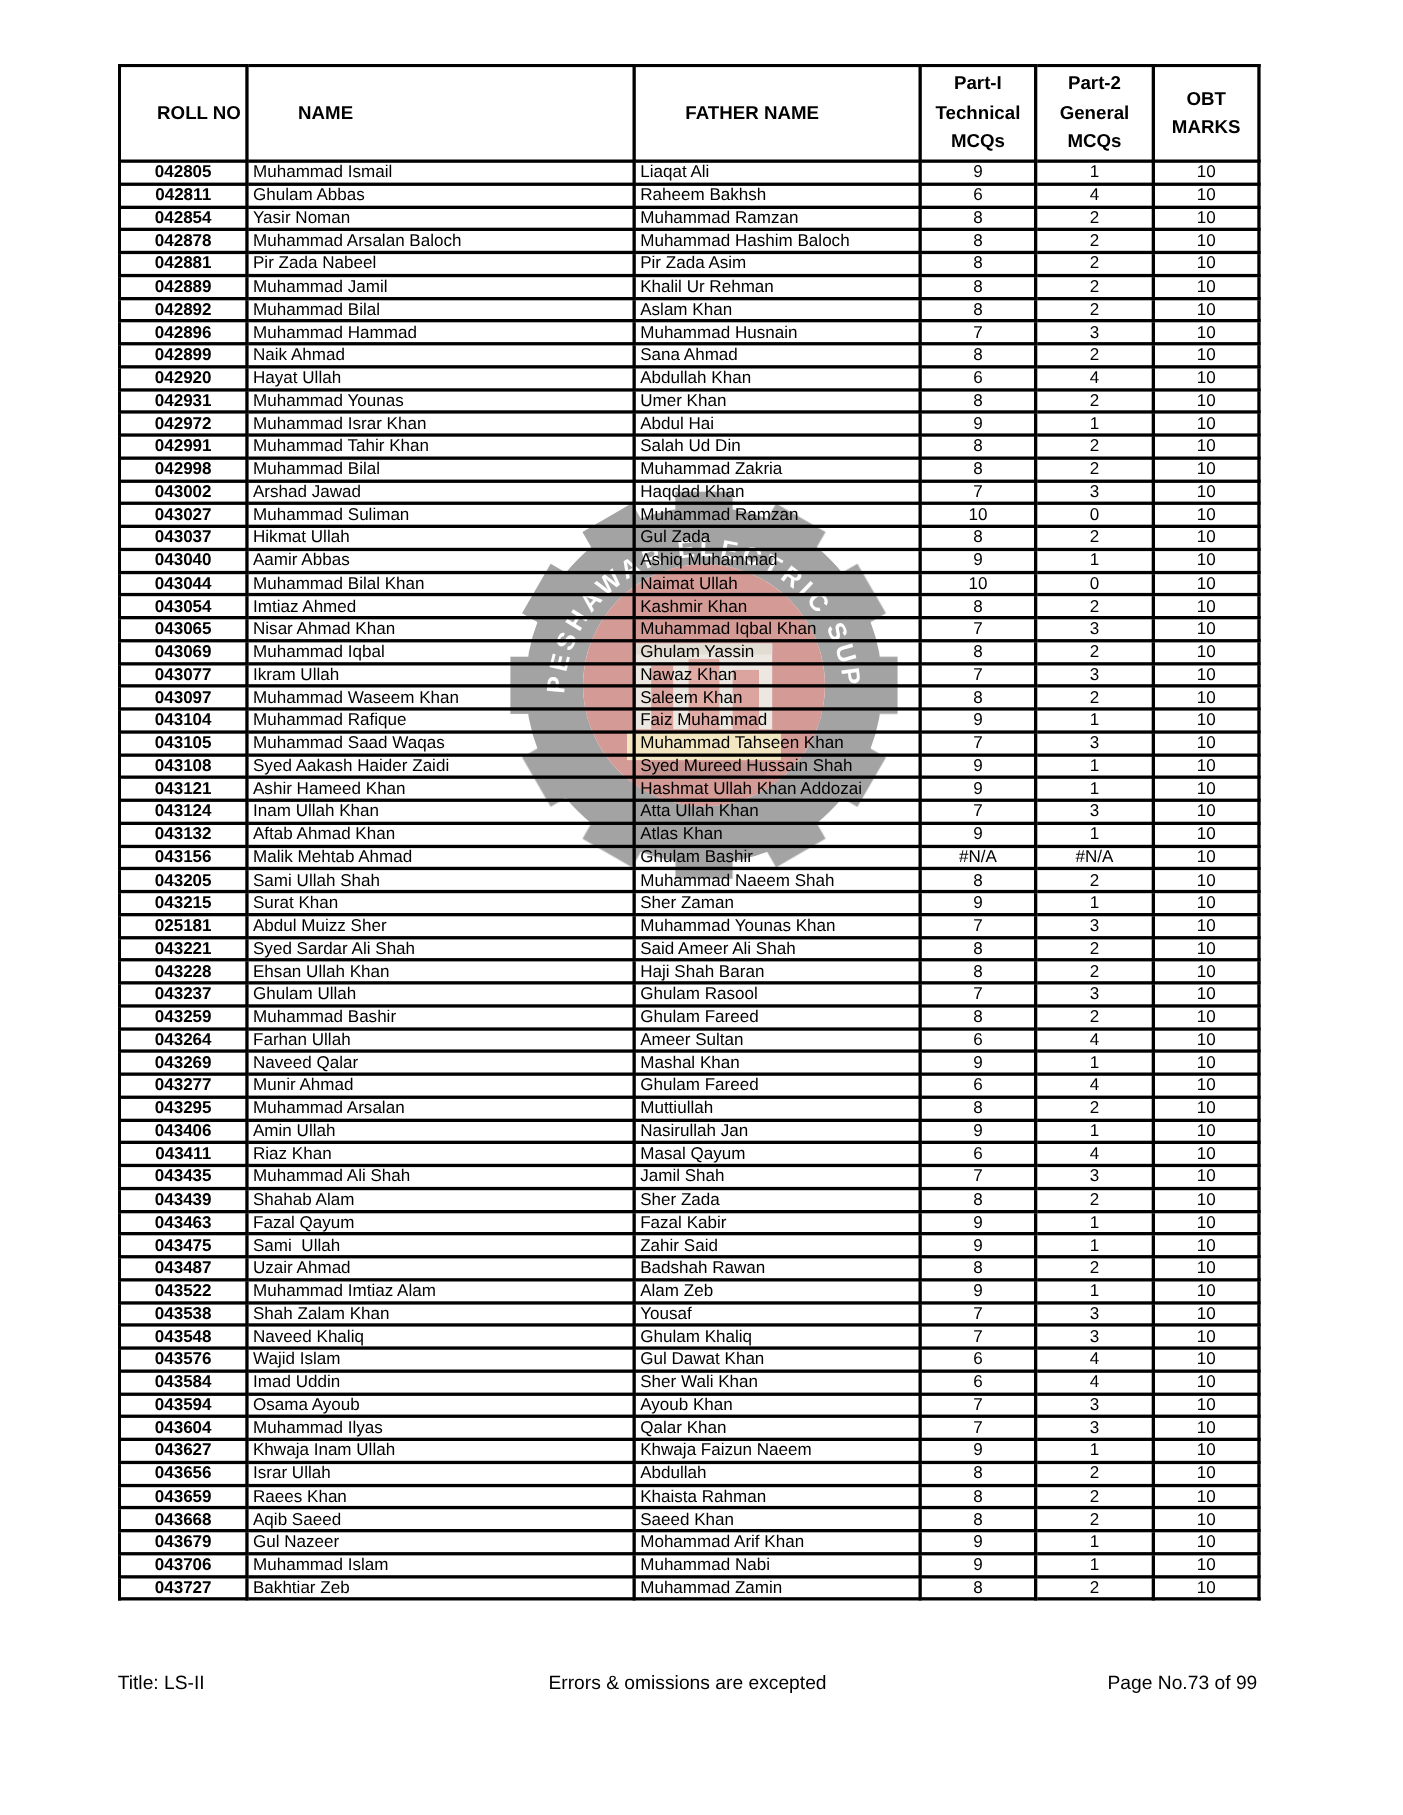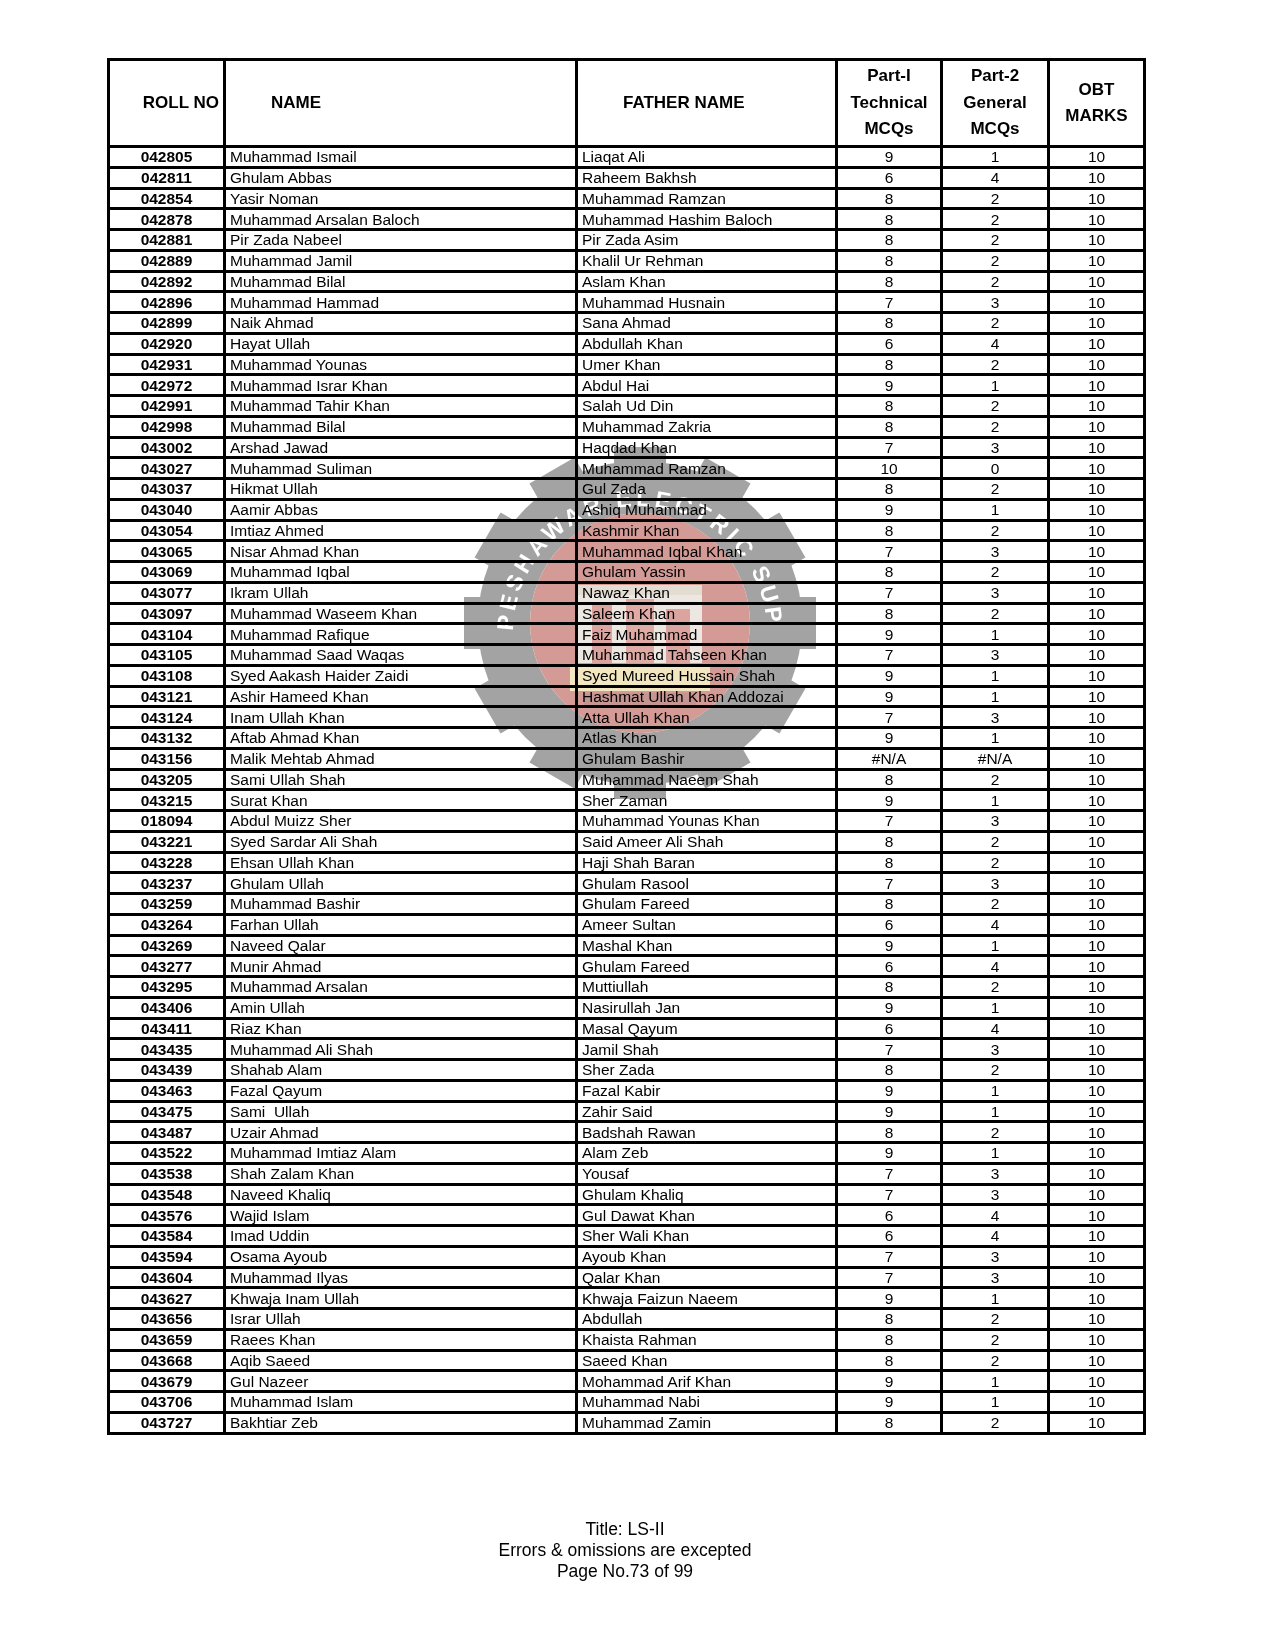--- a/index.html
+++ b/index.html
@@ -56,21 +56,20 @@
   td.cell-num{ text-align:center;}
   .footer{
     position:absolute;
     left:107px;
     width:1036px;
     top:1519px;
     display:flex;
     align-items:center;
     font-size:17.5px;
     z-index:1;
-    flex-direction:column;
   }
   .footer .f-left{ flex:1; text-align:left;}
   .footer .f-center{ flex:1.6; text-align:center;}
   .footer .f-right{ flex:1; text-align:right;}
 </style>
 </head>
 <body>
 
 <div class="page">
 
@@ -273,20 +272,28 @@
     </tr>
         <tr>
       <td class="cell-roll">043040</td>
       <td class="cell-name">Aamir Abbas</td>
       <td class="cell-father">Ashiq Muhammad</td>
       <td class="cell-num">9</td>
       <td class="cell-num">1</td>
       <td class="cell-num">10</td>
     </tr>
         <tr>
+      <td class="cell-roll">043044</td>
+      <td class="cell-name">Muhammad Bilal Khan</td>
+      <td class="cell-father">Naimat Ullah</td>
+      <td class="cell-num">10</td>
+      <td class="cell-num">0</td>
+      <td class="cell-num">10</td>
+    </tr>
+        <tr>
       <td class="cell-roll">043054</td>
       <td class="cell-name">Imtiaz Ahmed</td>
       <td class="cell-father">Kashmir Khan</td>
       <td class="cell-num">8</td>
       <td class="cell-num">2</td>
       <td class="cell-num">10</td>
     </tr>
         <tr>
       <td class="cell-roll">043065</td>
       <td class="cell-name">Nisar Ahmad Khan</td>
@@ -385,21 +392,21 @@
     </tr>
         <tr>
       <td class="cell-roll">043215</td>
       <td class="cell-name">Surat Khan</td>
       <td class="cell-father">Sher Zaman</td>
       <td class="cell-num">9</td>
       <td class="cell-num">1</td>
       <td class="cell-num">10</td>
     </tr>
         <tr>
-      <td class="cell-roll">018094</td>
+      <td class="cell-roll">025181</td>
       <td class="cell-name">Abdul Muizz Sher</td>
       <td class="cell-father">Muhammad Younas Khan</td>
       <td class="cell-num">7</td>
       <td class="cell-num">3</td>
       <td class="cell-num">10</td>
     </tr>
         <tr>
       <td class="cell-roll">043221</td>
       <td class="cell-name">Syed Sardar Ali Shah</td>
       <td class="cell-father">Said Ameer Ali Shah</td>

